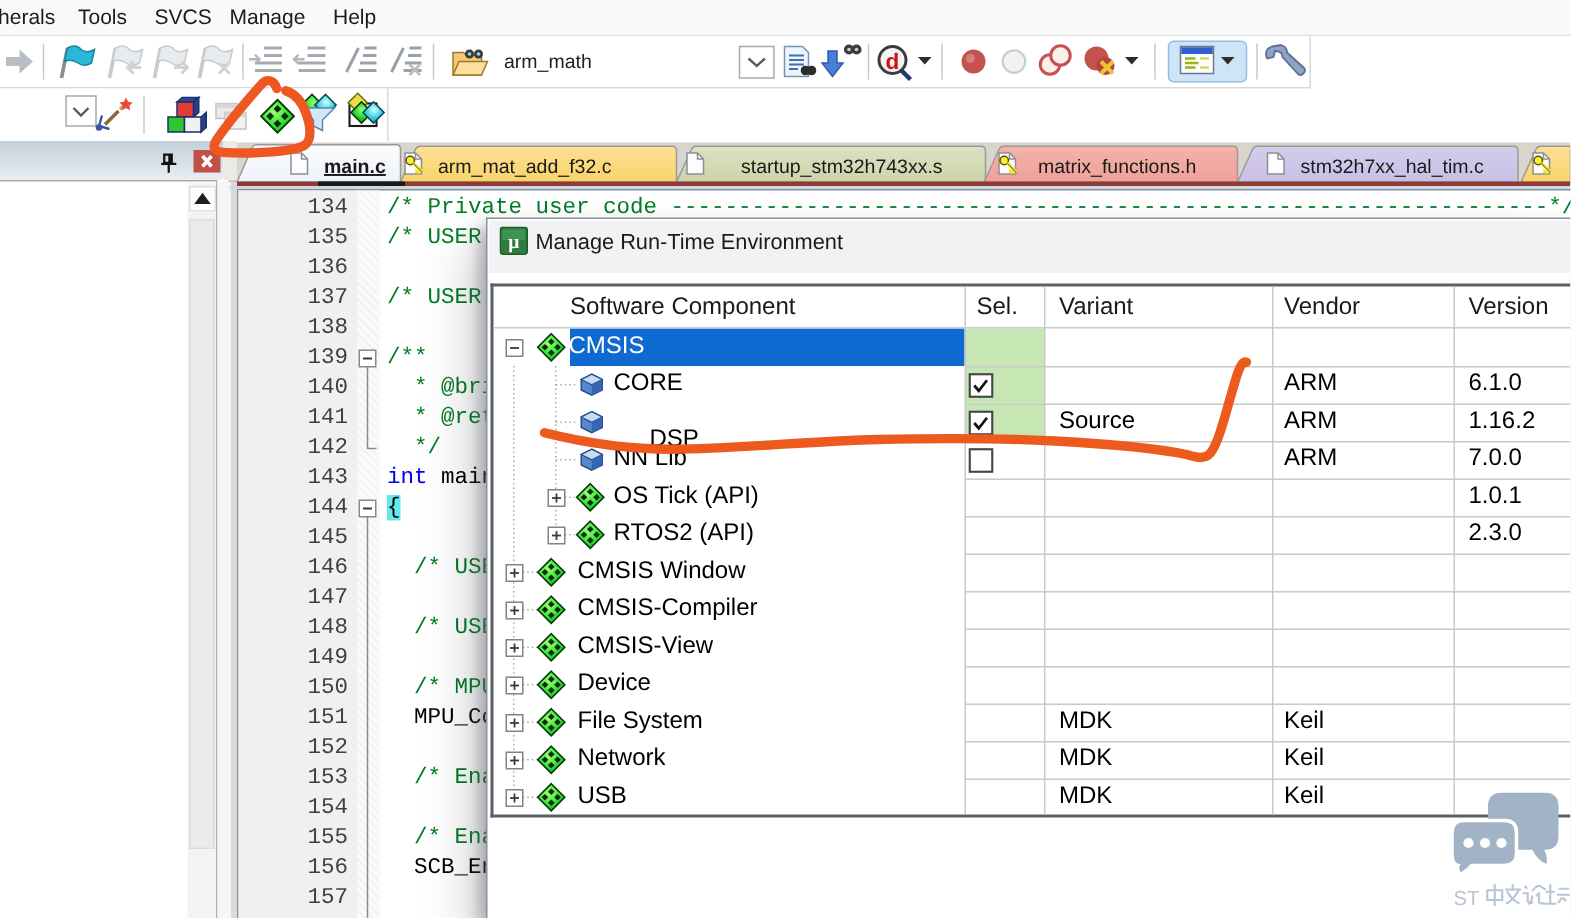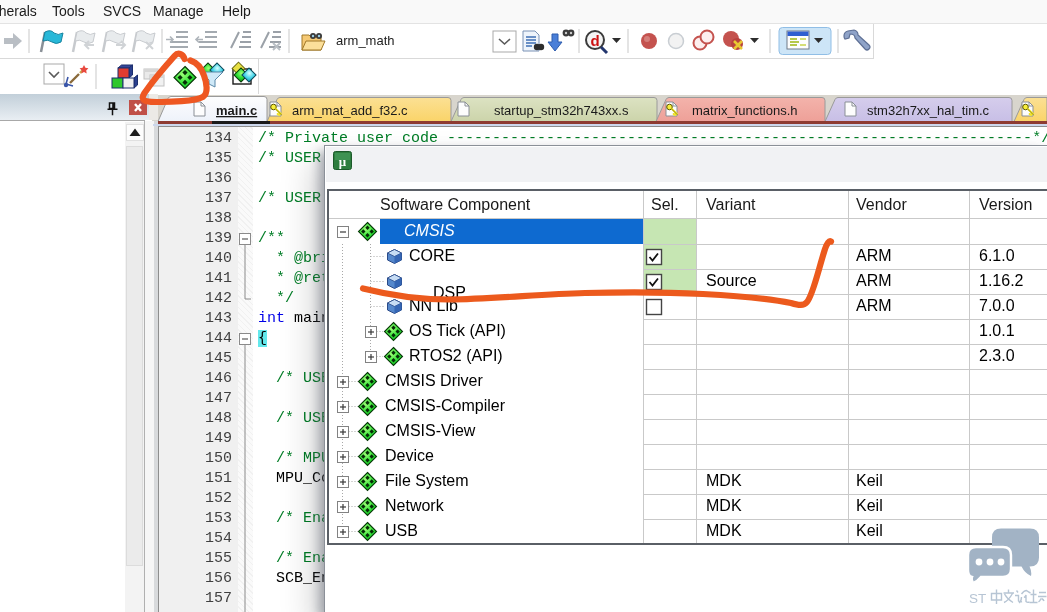--- a/index.html
+++ b/index.html
@@ -372,20 +372,21 @@
 </div>
 
 <div class="abs" id="dialog" style="left:324px;top:145px;width:722px;height:466px;background:#ffffff;border-left:1px solid #8b9098;border-top:1px solid #8b9098;box-shadow:-5px 6px 10px rgba(100,105,118,0.50),-14px 16px 30px rgba(0,0,0,0.15);">
 
   <div class="abs" style="left:1px;top:1px;width:721px;height:35px;background:#f1f2f4;"></div>
   <svg class="abs" style="left:8px;top:5px;" width="19" height="19" viewBox="0 0 19 19">
     <rect x="0.5" y="0.5" width="18" height="18" rx="2" fill="#2e7d3e" stroke="#1c5a2a"></rect>
     <rect x="2" y="2" width="15" height="7" fill="#3e9252"></rect>
     <text x="9.5" y="14.5" text-anchor="middle" font-size="13" font-weight="bold" fill="#ffffff" font-family="Liberation Serif">μ</text>
   </svg>
+  <div class="abs" style="left:32px;top:8px;font-size:14.5px;color:#1a1a1a;">Manage Run-Time Environment</div>
 
   <div class="abs" style="left:55px;top:73px;width:263px;height:25px;background:#0e6ad0;"></div>
 
   <div class="abs" style="left:319px;top:73px;width:52px;height:25px;background:#c6e6b3;"></div>
   <div class="abs" style="left:319px;top:98px;width:52px;height:25px;background:#c6e6b3;"></div>
   <div class="abs" style="left:319px;top:123px;width:52px;height:25px;background:#c6e6b3;"></div>
 
   <svg class="abs" style="left:0;top:0;" width="722" height="466" viewBox="0 0 722 466">
     <defs>
       <radialGradient id="gd2" cx="0.4" cy="0.35" r="0.8">
@@ -501,27 +502,27 @@
 
   <div class="abs" style="left:0;top:0;font-size:16px;color:#1a1a1a;">
     <span class="abs" style="left:15px;top:50px;white-space:nowrap;margin-left:40px;">Software Component</span>
     <span class="abs" style="left:326px;top:50px;">Sel.</span>
     <span class="abs" style="left:381px;top:50px;">Variant</span>
     <span class="abs" style="left:531px;top:50px;text-align:center;">Vendor</span>
     <span class="abs" style="left:654px;top:50px;">Version</span>
   </div>
 
   <div class="abs" style="left:0;top:0;font-size:16px;color:#000;">
-    <span class="abs" style="left:79px;top:76px;color:#ffffff;font-style:italic;">CMSIS</span>
+    <span class="abs" style="left:54px;top:76px;color:#ffffff;">CMSIS</span>
     <span class="abs" style="left:84px;top:101px;">CORE</span>
     <span class="abs" style="left:84px;top:138px;margin-left:24px;">DSP</span>
     <span class="abs" style="left:84px;top:151px;">NN Lib</span>
     <span class="abs" style="left:84px;top:176px;white-space:nowrap;">OS Tick (API)</span>
     <span class="abs" style="left:84px;top:201px;white-space:nowrap;">RTOS2 (API)</span>
-    <span class="abs" style="left:60px;top:226px;white-space:nowrap;">CMSIS Driver</span>
+    <span class="abs" style="left:60px;top:226px;white-space:nowrap;">CMSIS Window</span>
     <span class="abs" style="left:60px;top:251px;white-space:nowrap;">CMSIS-Compiler</span>
     <span class="abs" style="left:60px;top:276px;white-space:nowrap;">CMSIS-View</span>
     <span class="abs" style="left:60px;top:301px;">Device</span>
     <span class="abs" style="left:60px;top:326px;white-space:nowrap;">File System</span>
     <span class="abs" style="left:60px;top:351px;text-align:center;">Network</span>
     <span class="abs" style="left:60px;top:376px;">USB</span>
   </div>
 
   <div class="abs" style="left:0;top:0;font-size:16px;color:#000;">
     <span class="abs" style="left:381px;top:126px;">Source</span>

